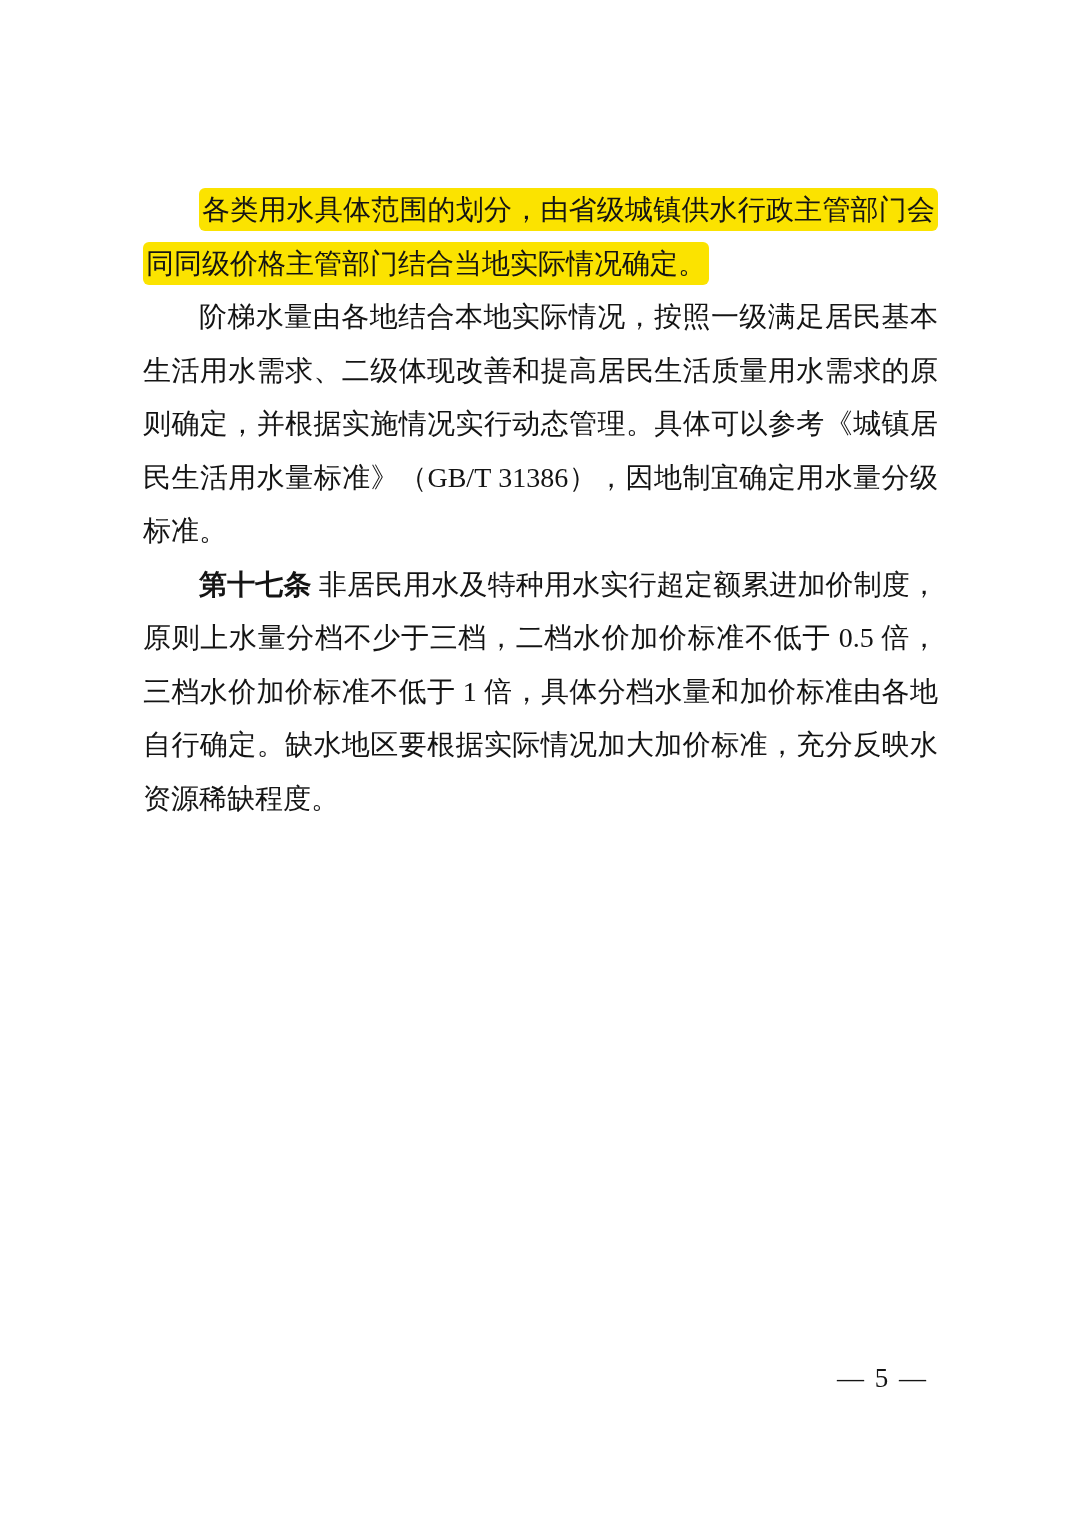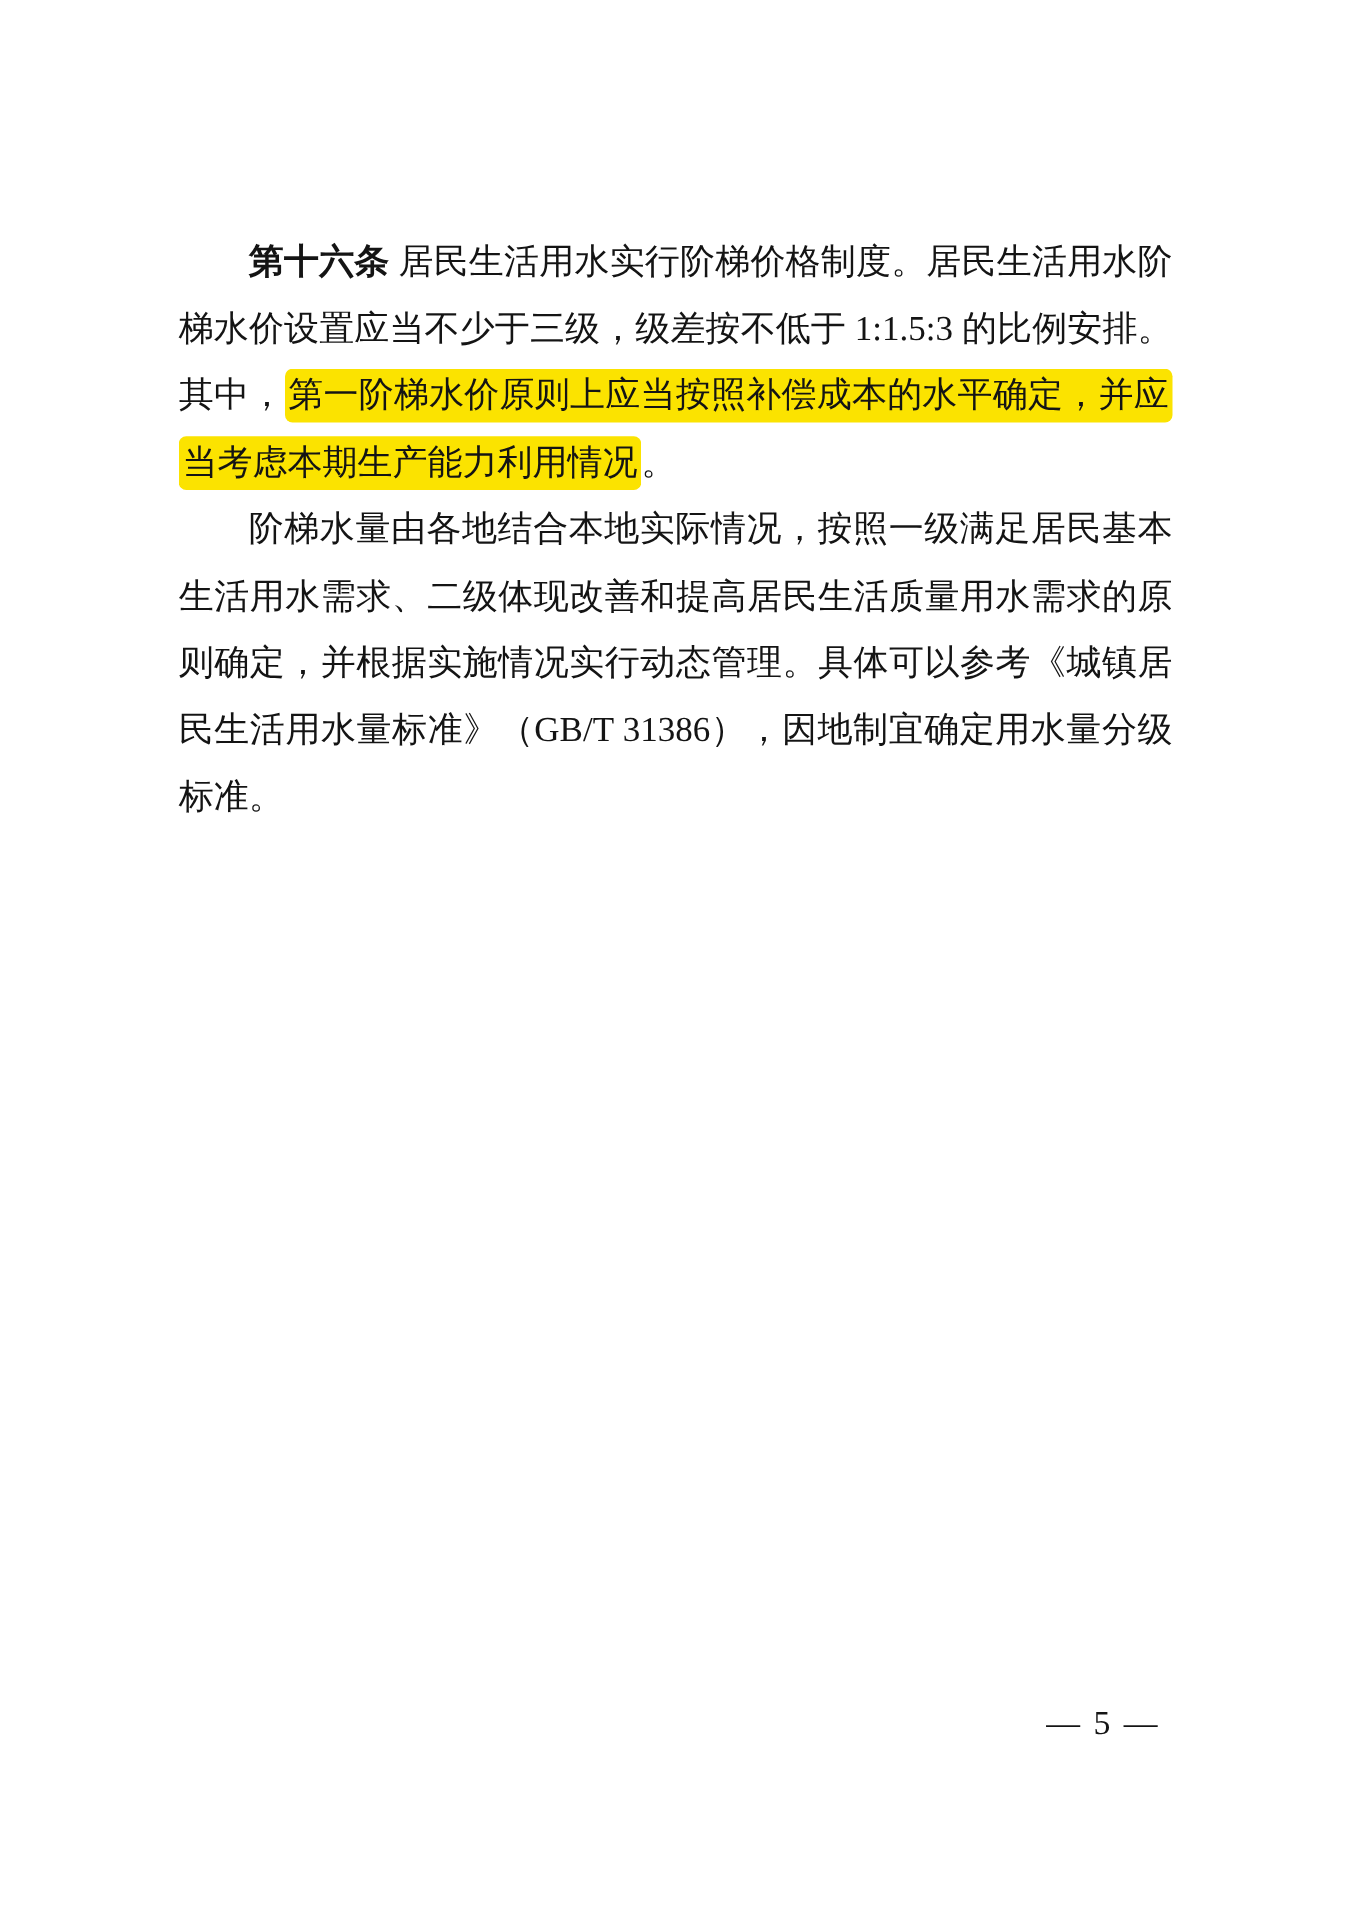--- a/index.html
+++ b/index.html
@@ -47,17 +47,18 @@
     font-size: 27px;
     letter-spacing: 2px;
     color: #141414;
   }
 </style>
 </head>
 <body>
 
 <div class="page">
   <div class="content">
-      <p class="para"><span class="b">第十六条</span><span class=""> 居民生活用水实行阶梯价格制度。居民生活用水阶梯水价设置应当不少于三级，级差按不低于 1:1.5:3 的比例安排。其中，</span><span class="hl">第一阶梯水价原则上应当按照补偿成本的水平确定，并应当考虑本期生产能力利用情况</span><span class="">。</span></p>
+      <p class="para"><span class="hl">各类用水具体范围的划分，由省级城镇供水行政主管部门会同同级价格主管部门结合当地实际情况确定。</span></p>
       <p class="para"><span class="">阶梯水量由各地结合本地实际情况，按照一级满足居民基本生活用水需求、二级体现改善和提高居民生活质量用水需求的原则确定，并根据实施情况实行动态管理。具体可以参考《城镇居民生活用水量标准》（GB/T 31386），因地制宜确定用水量分级标准。</span></p>
+      <p class="para"><span class="b">第十七条</span><span class=""> 非居民用水及特种用水实行超定额累进加价制度，原则上水量分档不少于三档，二档水价加价标准不低于 0.5 倍，三档水价加价标准不低于 1 倍，具体分档水量和加价标准由各地自行确定。缺水地区要根据实际情况加大加价标准，充分反映水资源稀缺程度。</span></p>
     </div>
   <div class="footer">— 5 —</div>
 </div>
 
 </body></html>

